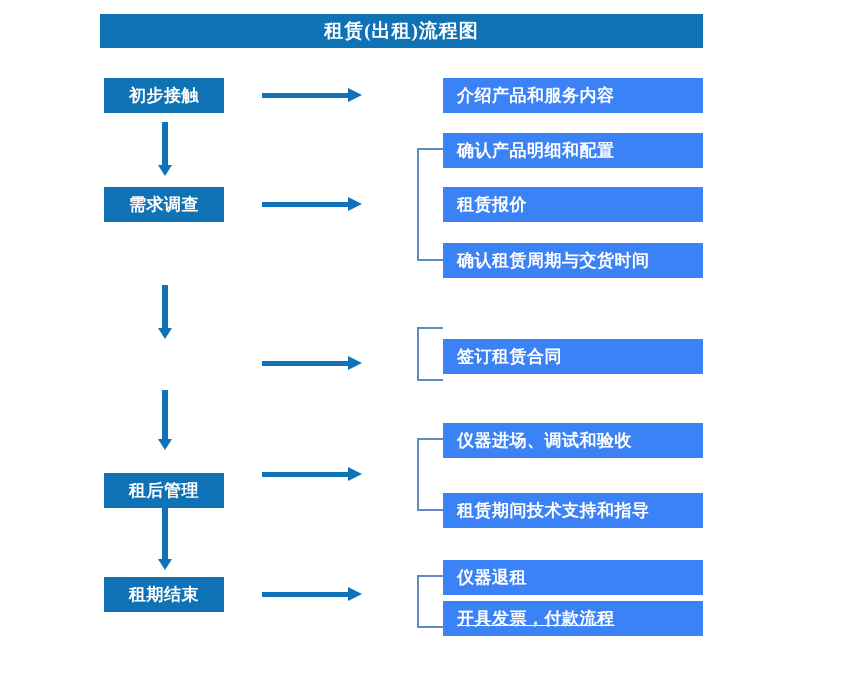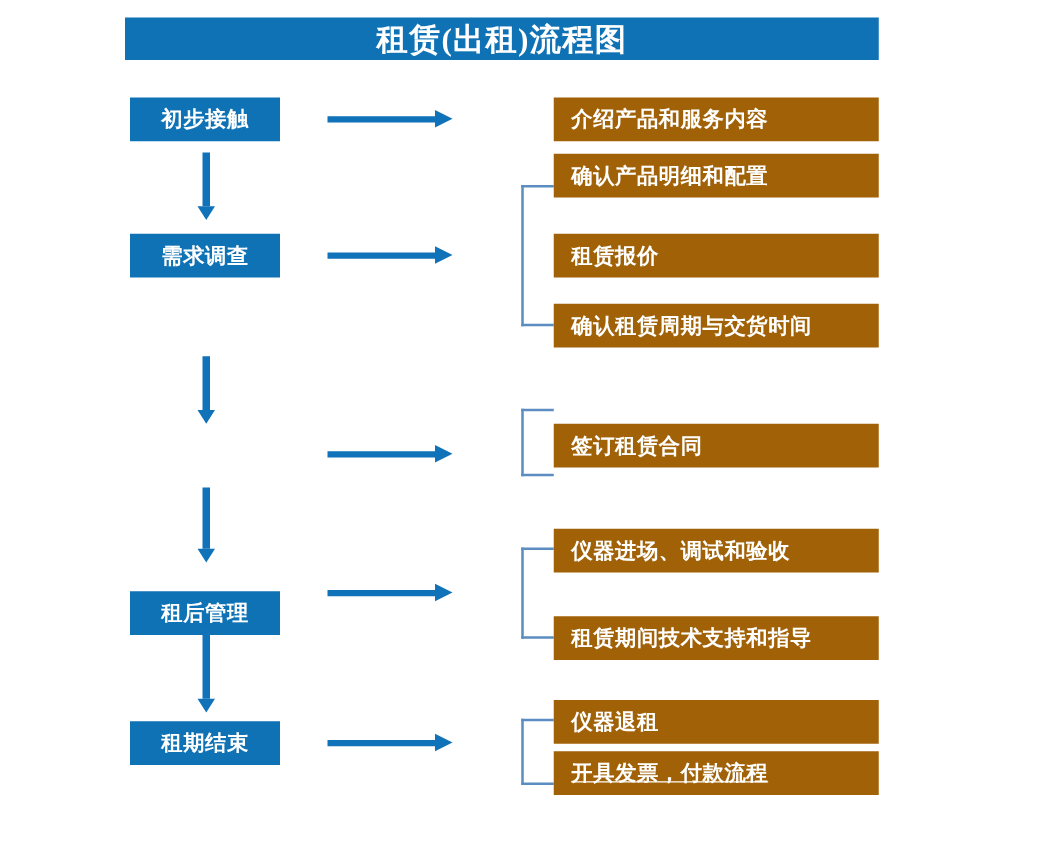--- a/index.html
+++ b/index.html
@@ -21,21 +21,21 @@
 
   
   .title-bar {
     position: absolute;
     left: 100px;
     top: 14px;
     width: 603px;
     height: 34px;
     background: #0f72b5;
     color: #ffffff;
-    font-size: 25px;
+    font-size: 19px;
     font-weight: bold;
     display: flex;
     align-items: center;
     justify-content: center;
     letter-spacing: 1px;
   }
 
   
   .stage-box {
     position: absolute;
@@ -51,21 +51,21 @@
     justify-content: center;
     letter-spacing: 0.5px;
   }
 
   
   .detail-box {
     position: absolute;
     left: 443px;
     width: 260px;
     height: 35px;
-    background: #a16207;
+    background: #3b82f6;
     color: #ffffff;
     font-size: 17px;
     font-weight: bold;
     display: flex;
     align-items: center;
     padding-left: 14px;
     box-sizing: border-box;
     letter-spacing: 0.5px;
   }
 
@@ -179,21 +179,21 @@
     <div class="head"></div>
   </div>
 
   <div class="bracket" style="top:148px; height:113px;"></div>
   <div class="bracket" style="top:327px; height:54px;"></div>
   <div class="bracket" style="top:438px; height:73px;"></div>
   <div class="bracket" style="top:575px; height:53px;"></div>
 
   <div class="detail-box" style="top:78px;">介绍产品和服务内容</div>
 
-  <div class="detail-box" style="top:123px;">确认产品明细和配置</div>
+  <div class="detail-box" style="top:133px;">确认产品明细和配置</div>
   <div class="detail-box" style="top:187px;">租赁报价</div>
   <div class="detail-box" style="top:243px;">确认租赁周期与交货时间</div>
 
   <div class="detail-box" style="top:312px;margin-top:27px;">签订租赁合同</div>
 
   <div class="detail-box" style="top:493px;">租赁期间技术支持和指导</div>
   <div class="detail-box" style="top:423px;">仪器进场、调试和验收</div>
 
   <div class="detail-box" style="top:560px;">仪器退租</div>
   <div class="detail-box" style="top:601px;text-decoration:underline;">开具发票，付款流程</div>

